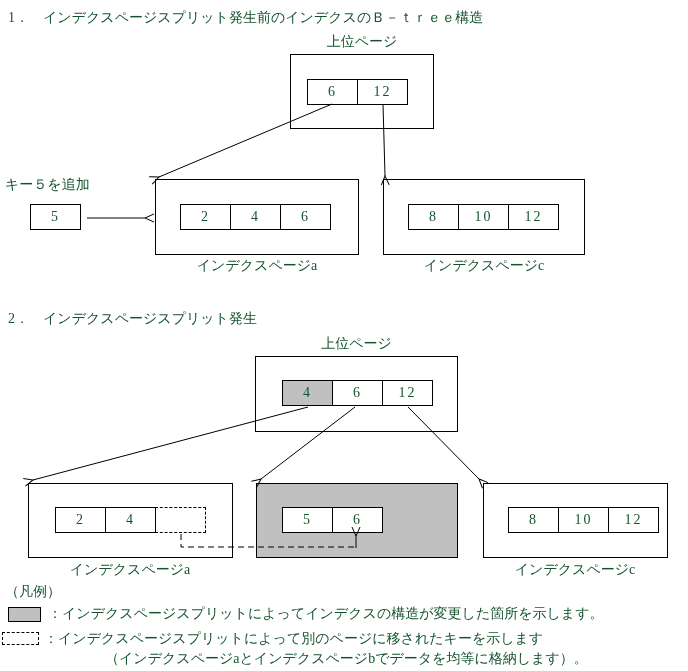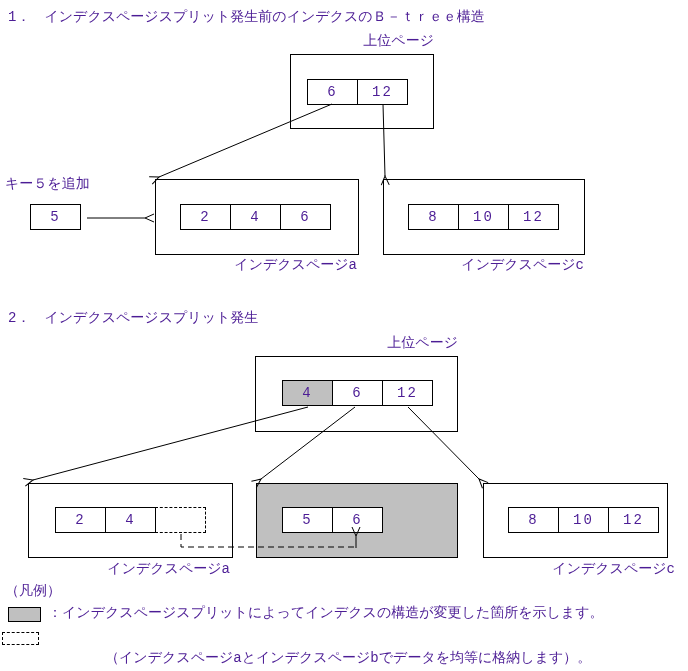--- a/index.html
+++ b/index.html
@@ -1,22 +1,22 @@
 <!DOCTYPE html>
 <html><head>
 <meta charset="utf-8">
 <style>
   html,body{margin:0;padding:0;background:#fff;}
   .canvas{
     position:relative;width:688px;height:671px;background:#fff;overflow:hidden;
-    font-family:Liberation Mono, monospace;
-    color:#4c1d95;font-size:14px;
+    font-family:Liberation Serif, serif;
+    color:#14532d;font-size:14px;
   }
   .txt{position:absolute;white-space:nowrap;line-height:17px;}
-  .ctr{text-align:right;}
+  .ctr{text-align:center;}
   .obox{position:absolute;border:1px solid #000;box-sizing:border-box;background:#fff;}
   .obox.gray{background:#c0c0c0;}
   .cellrow{position:absolute;display:flex;}
   .cell{
     box-sizing:border-box;width:51px;height:26px;border:1px solid #000;background:#fff;
     display:flex;align-items:center;justify-content:center;font-size:14px;letter-spacing:2px;
   }
   .cell + .cell{margin-left:-1px;}
   .cell.gray{background:#c0c0c0;}
   .cell.dashed{border:1px dashed #000;background:transparent;}
@@ -89,20 +89,21 @@
     <div class="cell">8</div>
     <div class="cell">10</div>
     <div class="cell">12</div>
   </div>
   <div class="txt ctr" style="left:475px;top:561px;width:200px;">インデクスページc</div>
 
   <div class="txt" style="left:5px;top:583px;">（凡例）</div>
   <div class="swatch gray" style="left:8px;top:607px;width:33px;height:15px;"></div>
   <div class="txt" style="left:48px;top:605px;">：インデクスページスプリットによってインデクスの構造が変更した箇所を示します。</div>
   <div class="swatch dashed" style="left:2px;top:632px;width:37px;height:13px;"></div>
+  <div class="txt" style="left:44px;top:630px;">：インデクスページスプリットによって別のページに移されたキーを示します</div>
   <div class="txt" style="left:58px;top:650px;margin-left:47px;">（インデクスページaとインデクスページbでデータを均等に格納します）。</div>
 
   <svg class="overlay" width="688" height="671" viewBox="0 0 688 671">
     <defs>
       <marker id="ah" markerWidth="14" markerHeight="12" refX="1" refY="5" orient="auto" markerUnits="userSpaceOnUse">
         <path d="M10,1 L1,5 L10,9" fill="none" stroke="#000" stroke-width="1"></path>
       </marker>
     </defs>
 
     <line x1="332" y1="104" x2="159" y2="177" stroke="#000" stroke-width="1" marker-end="url(#ah)"></line>

